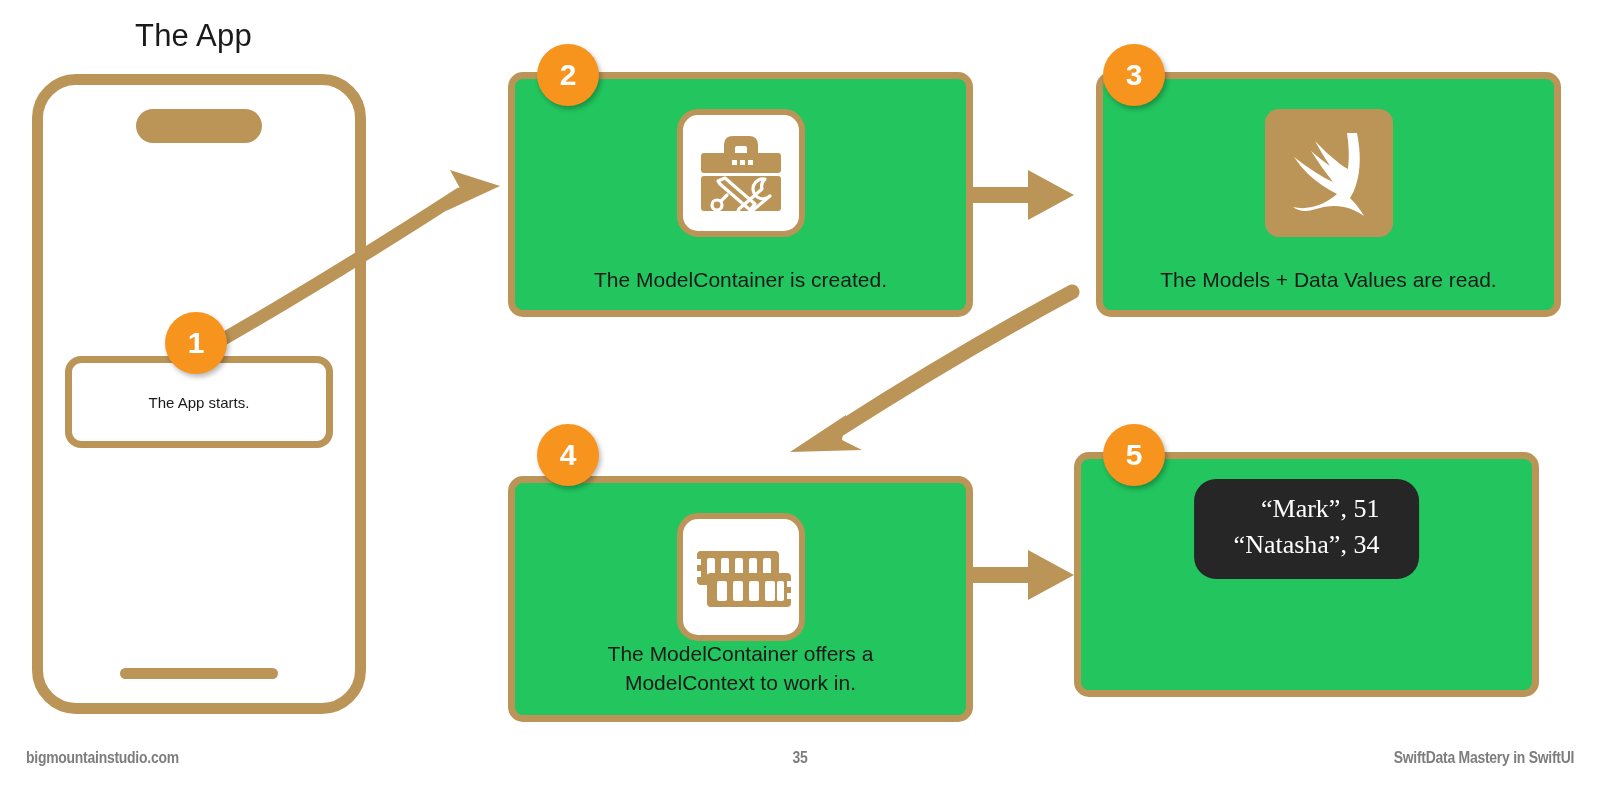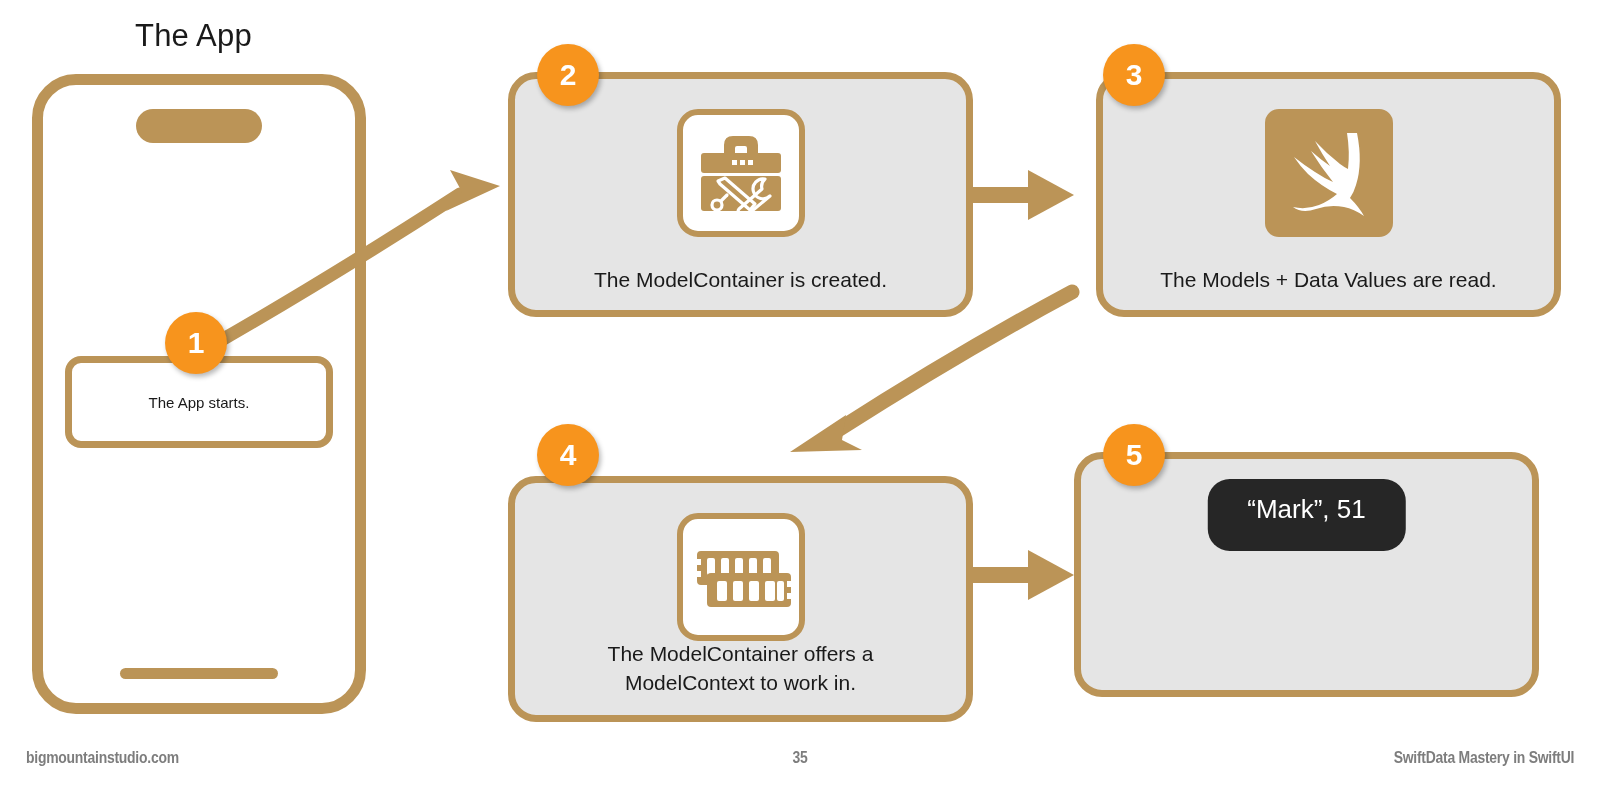--- a/index.html
+++ b/index.html
@@ -78,23 +78,23 @@
   }
   .inner-card-label {
     font-size: 15px;
     color: #1a1a1a;
   }
 
   
   .step-box {
     position: absolute;
     border: 7px solid #bb9457;
-    border-radius: 28px;
+    border-radius: 15px;
     box-sizing: border-box;
-    background: #e5e5e5;
+    background: #22c55e;
   }
   #box2 { left: 508px;  top: 72px;  width: 465px; height: 245px; }
   #box3 { left: 1096px; top: 72px;  width: 465px; height: 245px; }
   #box4 { left: 508px;  top: 476px; width: 465px; height: 246px; }
   #box5 { left: 1074px; top: 452px; width: 465px; height: 245px; }
 
   .box-caption {
     position: absolute;
     left: 18px;
     right: 18px;
@@ -143,26 +143,27 @@
   .icon-tile svg { display: block; width: 128px; height: 128px; }
 
   
   .data-chip {
     position: absolute;
     left: 50%;
     transform: translateX(-50%);
     top: 20px;
     background: #262626;
     border-radius: 22px;
-    padding: 12px 40px 24px 40px;
+    padding: 12px 40px 16px 40px;
     color: #ffffff;
     font-size: 26px;
     line-height: 36px;
     text-align: right;
     white-space: nowrap;
+    font-family: Liberation Serif, serif;
   }
 
   
   .arrows {
     position: absolute;
     left: 0;
     top: 0;
     width: 1600px;
     height: 806px;
     pointer-events: none;
@@ -268,20 +269,21 @@
     <div class="box-caption">
       <span>The ModelContainer offers a</span><br>
       <b>ModelContext</b><span> to work in.</span>
     </div>
   </div>
   <div class="badge" id="badge4">4</div>
 
   <div class="step-box" id="box5">
     <div class="data-chip">
       <div>“Mark”, 51</div>
+      <div>“Natasha”, 34</div>
     </div>
   </div>
   <div class="badge" id="badge5">5</div>
 
   <div class="badge" id="badge1">1</div>
 
   <svg class="arrows" viewBox="0 0 1600 806" xmlns="http://www.w3.org/2000/svg">
 
     <g>
       <path d="M213 345 Q330 278 460 194" fill="none" stroke="#bb9457" stroke-width="13" stroke-linecap="round"></path>

